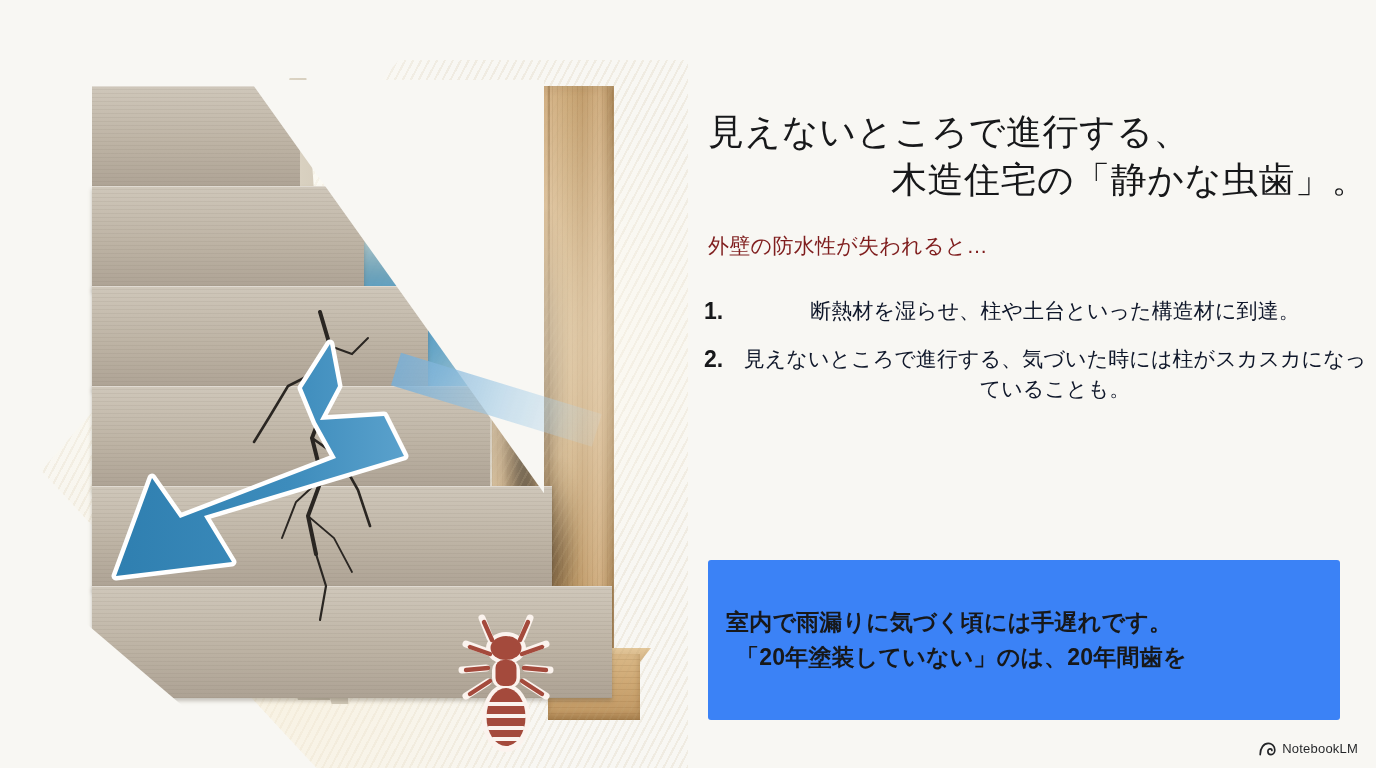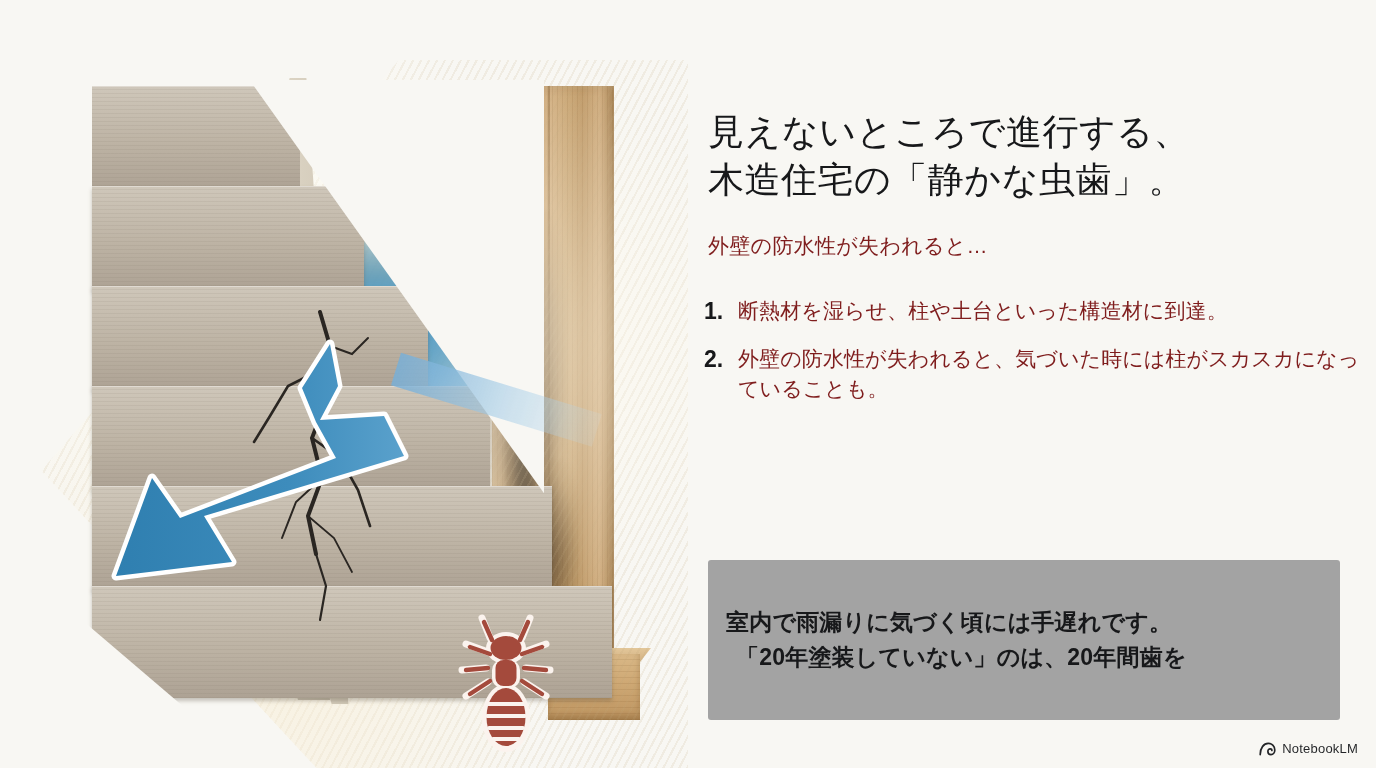--- a/index.html
+++ b/index.html
@@ -172,44 +172,44 @@
 
   
   .panel{
     position:absolute;left:704px;top:0;width:672px;height:768px;
   }
   .headline{
     position:absolute;left:4px;top:84px;width:660px;
     font-size:36px;font-weight:400;line-height:1.34;
     letter-spacing:.5px;color:#17181A;
   }
-  .headline .l2{display:block;}
+  .headline .l2{display:block;text-align:right;}
   .lead{
     position:absolute;left:4px;top:232px;
     font-size:21px;font-weight:500;color:#7f1d1d;letter-spacing:.3px;
   }
   .steps{position:absolute;left:0px;top:296px;width:668px;}
   .step{display:flex;margin-bottom:16px;}
   .step-num{
     flex:0 0 auto;width:30px;
     font-size:23px;font-weight:700;color:#17181A;
     line-height:1.38;text-align:left;
   }
   .step-body{flex:1 1 auto;}
   .step-title{
     font-size:23px;font-weight:700;color:#17181A;
     line-height:1.38;letter-spacing:.2px;
   }
   .step-desc{
-    font-size:21px;font-weight:400;color:#7f1d1d;
-    line-height:1.44;letter-spacing:.1px;padding-left:4px;
+    font-size:21px;font-weight:400;color:#0f172a;
+    line-height:1.44;letter-spacing:.1px;padding-left:4px;text-align:center;
   }
   .callout{
     position:absolute;left:4px;top:560px;width:632px;height:160px;
-    background:#a3a3a3;border-radius:3px;
+    background:#3b82f6;border-radius:3px;
     display:flex;align-items:center;
   }
   .callout-text{
     padding:0 18px;font-size:23px;font-weight:700;color:#17181A;
     line-height:1.52;letter-spacing:.2px;
   }
   .callout-text span{display:block;}
   .callout-text .c2{padding-left:10px;}
 
   
@@ -353,21 +353,21 @@
     <ol class="steps" style="list-style:none;margin:0;padding:0;">
       <li class="step">
         <div class="step-num">1.</div>
         <div class="step-body">
           <div class="step-desc">断熱材を湿らせ、柱や土台といった構造材に到達。</div>
         </div>
       </li>
       <li class="step">
         <div class="step-num">2.</div>
         <div class="step-body">
-          <div class="step-desc">外壁の防水性が失われると、気づいた時には柱がスカスカになっていることも。</div>
+          <div class="step-desc">見えないところで進行する、気づいた時には柱がスカスカになっていることも。</div>
         </div>
       </li>
     </ol>
 
     <div class="callout">
       <div class="callout-text">
         <span>室内で雨漏りに気づく頃には手遅れです。</span>
         <span class="c2">「20年塗装していない」のは、20年間歯を</span>
       </div>
     </div>

